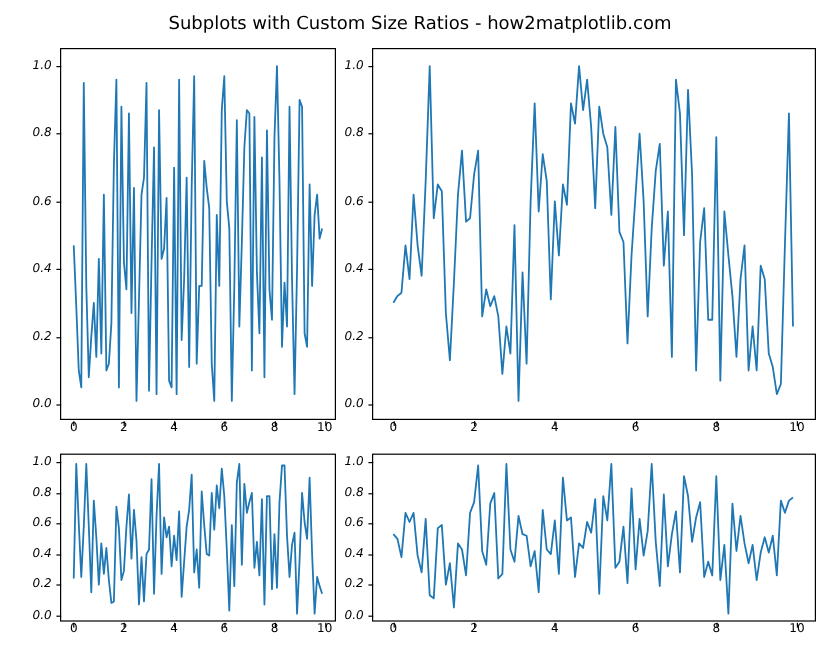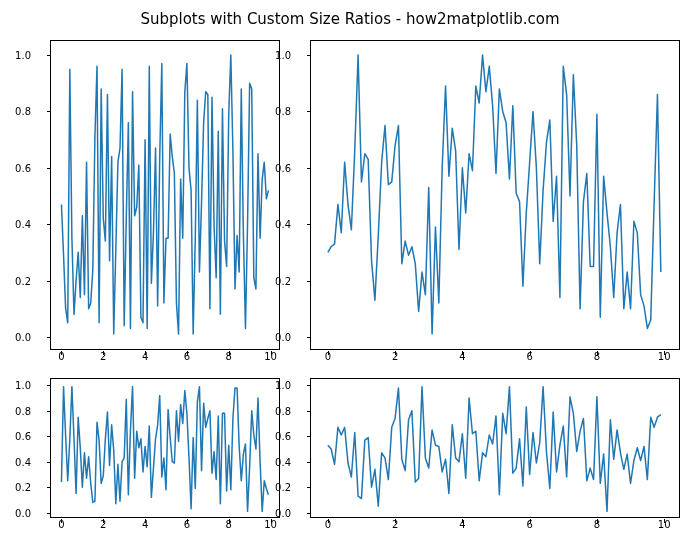--- a/index.html
+++ b/index.html
@@ -32,21 +32,21 @@
   }
   svg { display: block; }
   .series {
     fill: none;
     stroke: #1f77b4;
     stroke-width: 1.5;
     stroke-linejoin: round;
     stroke-linecap: butt;
   }
   .yticks { position: absolute; left: -30px; top: 0; width: 26px; height: 100%; }
-  .yticks div { position: absolute; right: 16px; transform: translateY(-50%); font-size: 10px; }
+  .yticks div { position: absolute; right: 4px; transform: translateY(-50%); font-size: 10px; font-style: italic; }
   .xticks { position: absolute; left: 0; bottom: -18px; width: 100%; height: 16px; }
   .xticks div { position: absolute; top: 0; transform: translateX(-50%); font-size: 10px; }
   .tickmark { position:absolute; background:#000; }
 </style>
 </head>
 <body>
 
 <div class="figure">
   <div class="suptitle">Subplots with Custom Size Ratios - how2matplotlib.com</div>
 

